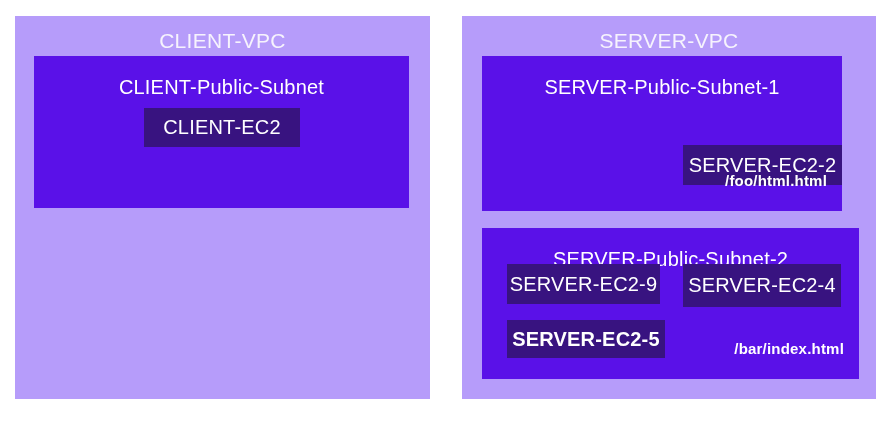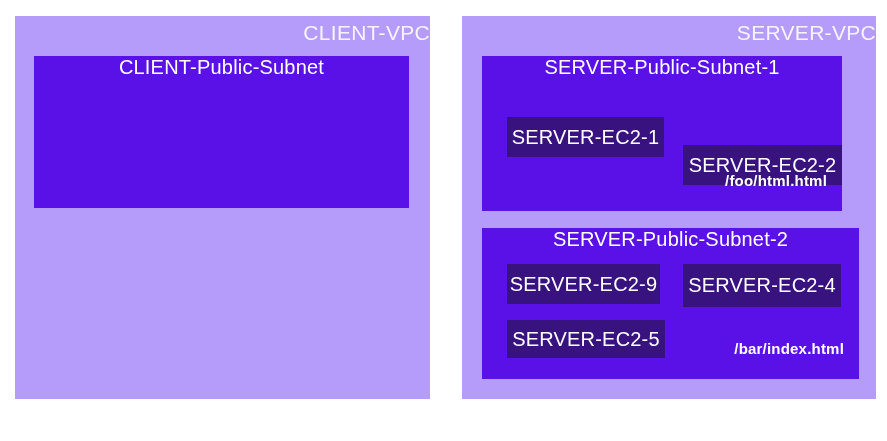--- a/index.html
+++ b/index.html
@@ -14,37 +14,37 @@
     height: 441px;
     background: #ffffff;
     overflow: hidden;
   }
   .vpc-box {
     position: absolute;
     background: #b69cfa;
     color: #ffffff;
   }
   .vpc-title {
-    text-align: right;
+    text-align: center;
     font-size: 21px;
     font-weight: 500;
-    padding-top: 5px;
+    padding-top: 13px;
     letter-spacing: 0.3px;
     color: #f6f3fd;
   }
   .subnet-box {
     position: absolute;
     background: #5a11e8;
     color: #ffffff;
   }
   .subnet-title {
     text-align: center;
     font-size: 20px;
     font-weight: 500;
-    padding-top: 0;
+    padding-top: 20px;
     letter-spacing: 0.2px;
   }
   .ec2-node {
     position: absolute;
     background: #381380;
     color: #ffffff;
     display: flex;
     align-items: center;
     justify-content: center;
     font-size: 20px;
@@ -66,44 +66,44 @@
 
   
   #server-vpc     { left: 462px; top: 16px;  width: 414px; height: 383px; }
   #server-subnet-1{ left: 20px;  top: 40px;  width: 360px; height: 155px; }
   #server-ec2-1   { left: 25px;  top: 61px;  width: 157px; height: 40px; }
   #server-ec2-2   { left: 201px; top: 61px;  width: 159px; height: 40px; margin-top: 28px; }
   #foo-path       { right: 15px; top: 116px; }
   #server-subnet-2{ left: 20px;  top: 212px; width: 377px; height: 151px; }
   #server-ec2-3   { left: 25px;  top: 36px;  width: 153px; height: 40px; }
   #server-ec2-4   { left: 201px; top: 36px;  width: 158px; height: 43px; }
-  #server-ec2-5   { left: 25px;  top: 92px;  width: 158px; height: 38px; }
+  #server-ec2-5   { left: 25px;  top: 92px;  width: 158px; height: 38px; font-weight: bold; }
   #bar-path       { right: 15px; top: 112px; }
 </style>
 </head>
 <body>
 
 <div class="canvas">
 
   <div class="vpc-box" id="client-vpc">
     <div class="vpc-title">CLIENT-VPC</div>
 
     <div class="subnet-box" id="client-subnet">
       <div class="subnet-title">CLIENT-Public-Subnet</div>
 
+      <div class="ec2-node" id="client-ec2">CLIENT-EC2</div>
     </div>
   </div>
 
   <div class="vpc-box" id="server-vpc">
     <div class="vpc-title">SERVER-VPC</div>
 
     <div class="subnet-box" id="server-subnet-1">
       <div class="subnet-title">SERVER-Public-Subnet-1</div>
 
-      <div class="ec2-node" id="server-ec2-1">SERVER-EC2-1</div>
       <div class="ec2-node" id="server-ec2-2">SERVER-EC2-2</div>
 
       <div class="path-label" id="foo-path">/foo/html.html</div>
     </div>
 
     <div class="subnet-box" id="server-subnet-2">
       <div class="subnet-title">SERVER-Public-Subnet-2</div>
 
       <div class="ec2-node" id="server-ec2-3">SERVER-EC2-9</div>
       <div class="ec2-node" id="server-ec2-4">SERVER-EC2-4</div>

